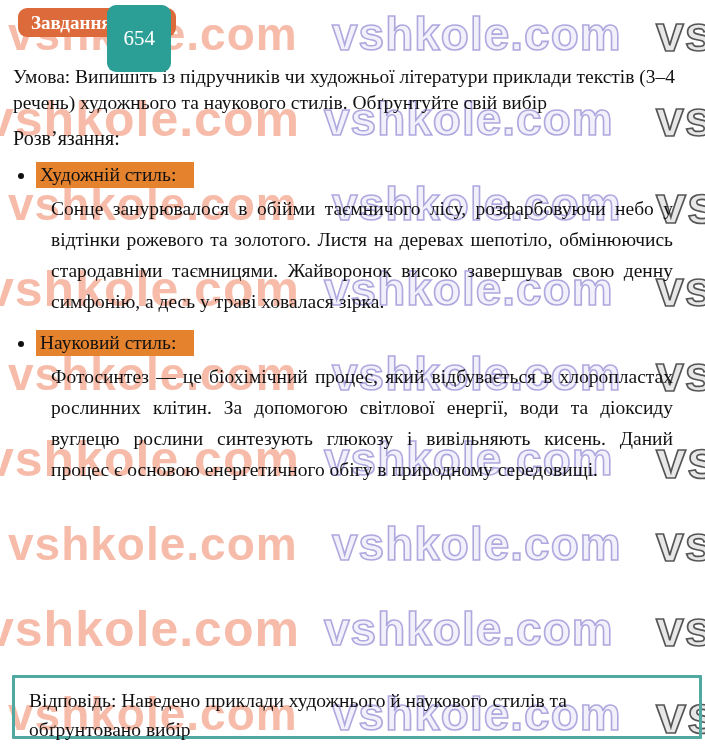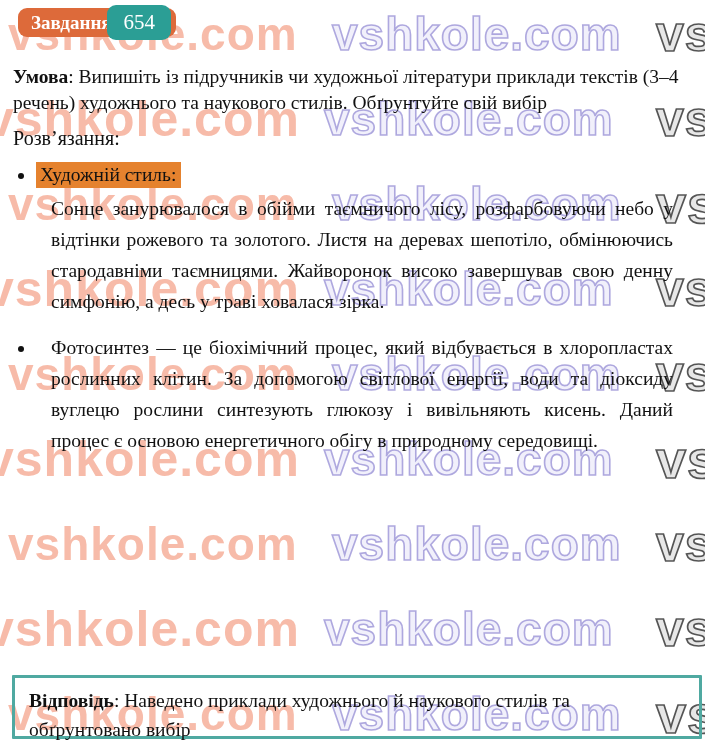--- a/index.html
+++ b/index.html
@@ -21,30 +21,30 @@
   .wm-row:nth-child(3n) .wm-dark{font-size:54px}
 
   
   .content{position:relative;z-index:1;padding:6px 12px 0 13px;font-size:19.5px}
 
   .badge-wrap{position:relative;display:inline-block;margin:2px 0 0 5px;height:34px}
   .badge-task{display:inline-block;background:var(--badge_orange,#dd6a3a);color:#fff;
               font-weight:bold;font-size:19px;line-height:29px;padding:0 58px 0 13px;
               border-radius:9px;font-family:"Liberation Serif",serif}
   .badge-num{position:absolute;right:5px;top:-3px;background:var(--badge_teal,#2b9e95);
-             color:#fff;font-size:21px;line-height:35px;padding:0 16px;border-radius:9px}
+             color:#fff;font-size:21px;line-height:35px;padding:16px 16px;border-radius:9px}
 
   .condition{line-height:26px;margin:22px 0 9px;width:682px}
   .solution-label{line-height:26px;margin:0 0 13px;font-weight:normal;font-size:20px}
-  b{font-weight:bold}
+  b{font-weight:normal}
 
   ul.sections{margin:0;padding-left:23px}
   ul.sections li{width:652px;margin:0 0 15px}
   .sec-title{margin:0 0 3px}
-  .hl{padding:2px 5px 3px 4px}
+  .hl{padding:2px 18px 3px 4px}
   .hl-orange{background:var(--highlight_orange,#e5822e)}
   .hl-blue{background:var(--highlight_blue,#3d8fd4)}
   .sec-body{margin:7px 15px 0;line-height:31px;text-align:justify}
   .sec-just{margin:1px 0 0;line-height:31px;text-align:justify}
 
   .answer-box{position:absolute;left:12px;top:675px;width:690px;height:64px;
               box-sizing:border-box;border:3px solid var(--answer_border,#4fa9a1);
               border-radius:1px;z-index:2}
   .answer-box p{margin:8px 14px;line-height:29px;font-size:19.5px;width:590px}
 </style>
@@ -111,20 +111,21 @@
   <p class="condition"><b>Умова</b><span>: Випишіть із підручників чи художньої літератури приклади текстів (3–4 речень) художнього та наукового стилів. Обґрунтуйте свій вибір</span></p>
 
   <p class="solution-label">Розв’язання:</p>
 
   <ul class="sections">
     <li>
       <div class="sec-title"><span class="hl hl-orange">Художній стиль:</span></div>
       <p class="sec-body">Сонце занурювалося в обійми таємничого лісу, розфарбовуючи небо у відтінки рожевого та золотого. Листя на деревах шепотіло, обмінюючись стародавніми таємницями. Жайворонок високо завершував свою денну симфонію, а десь у траві ховалася зірка.</p>
     </li>
     <li>
+      <div class="sec-title"><span class="hl hl-orange">Науковий стиль:</span></div>
       <p class="sec-body">Фотосинтез — це біохімічний процес, який відбувається в хлоропластах рослинних клітин. За допомогою світлової енергії, води та діоксиду вуглецю рослини синтезують глюкозу і вивільняють кисень. Даний процес є основою енергетичного обігу в природному середовищі.</p>
     </li>
   </ul>
 
 </div>
 
 <div class="answer-box">
   <p><b>Відповідь</b><span>: Наведено приклади художнього й наукового стилів та обґрунтовано вибір</span></p>
 </div>
 

